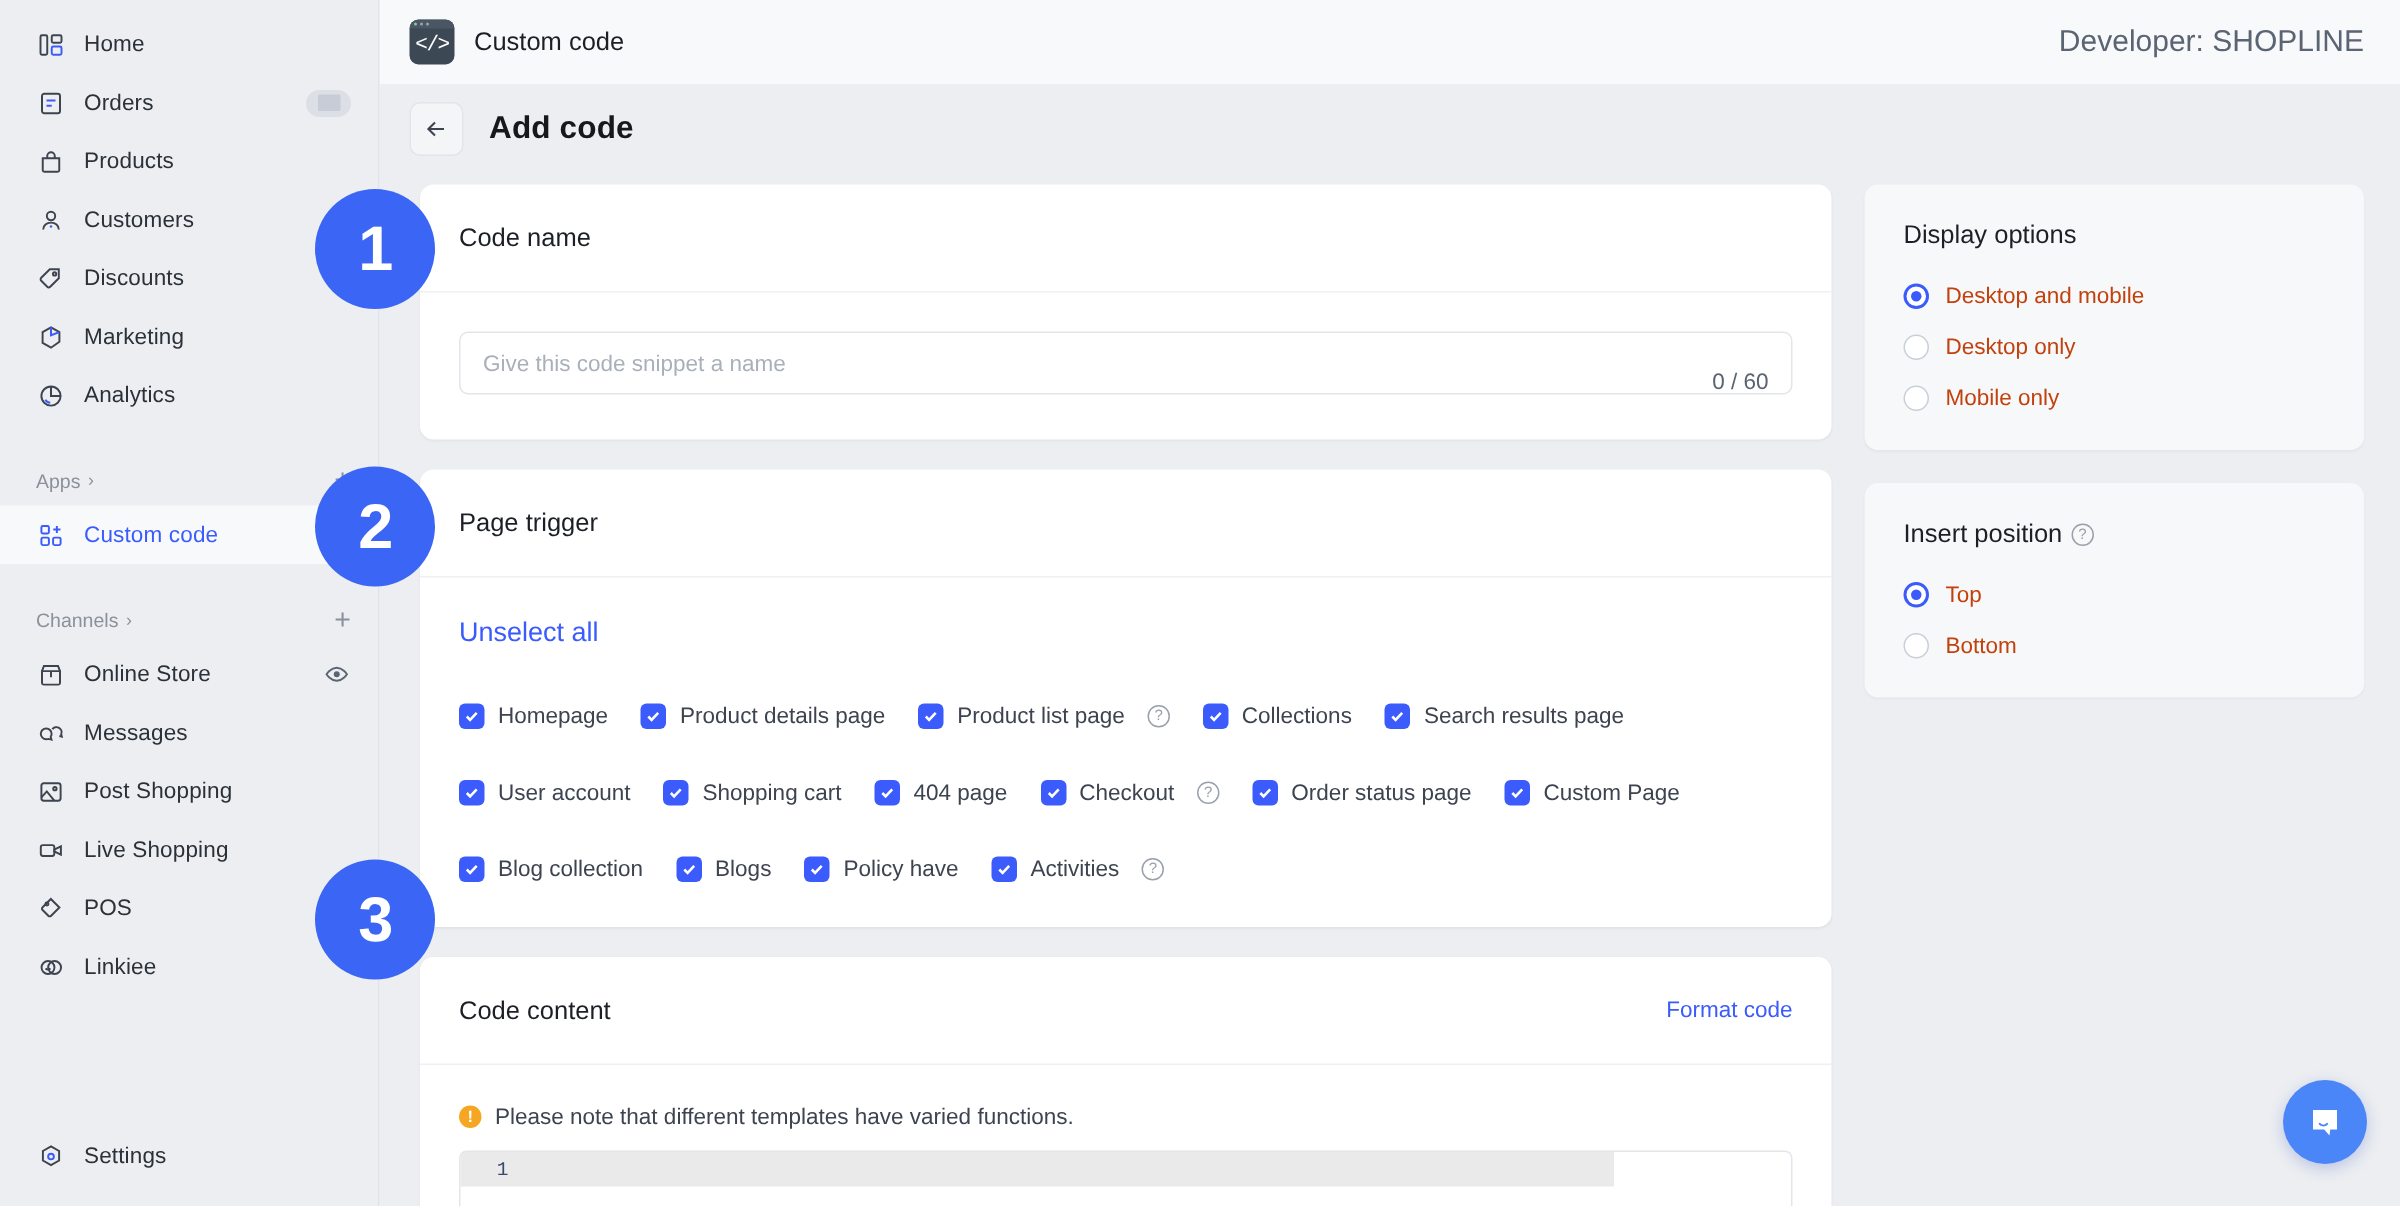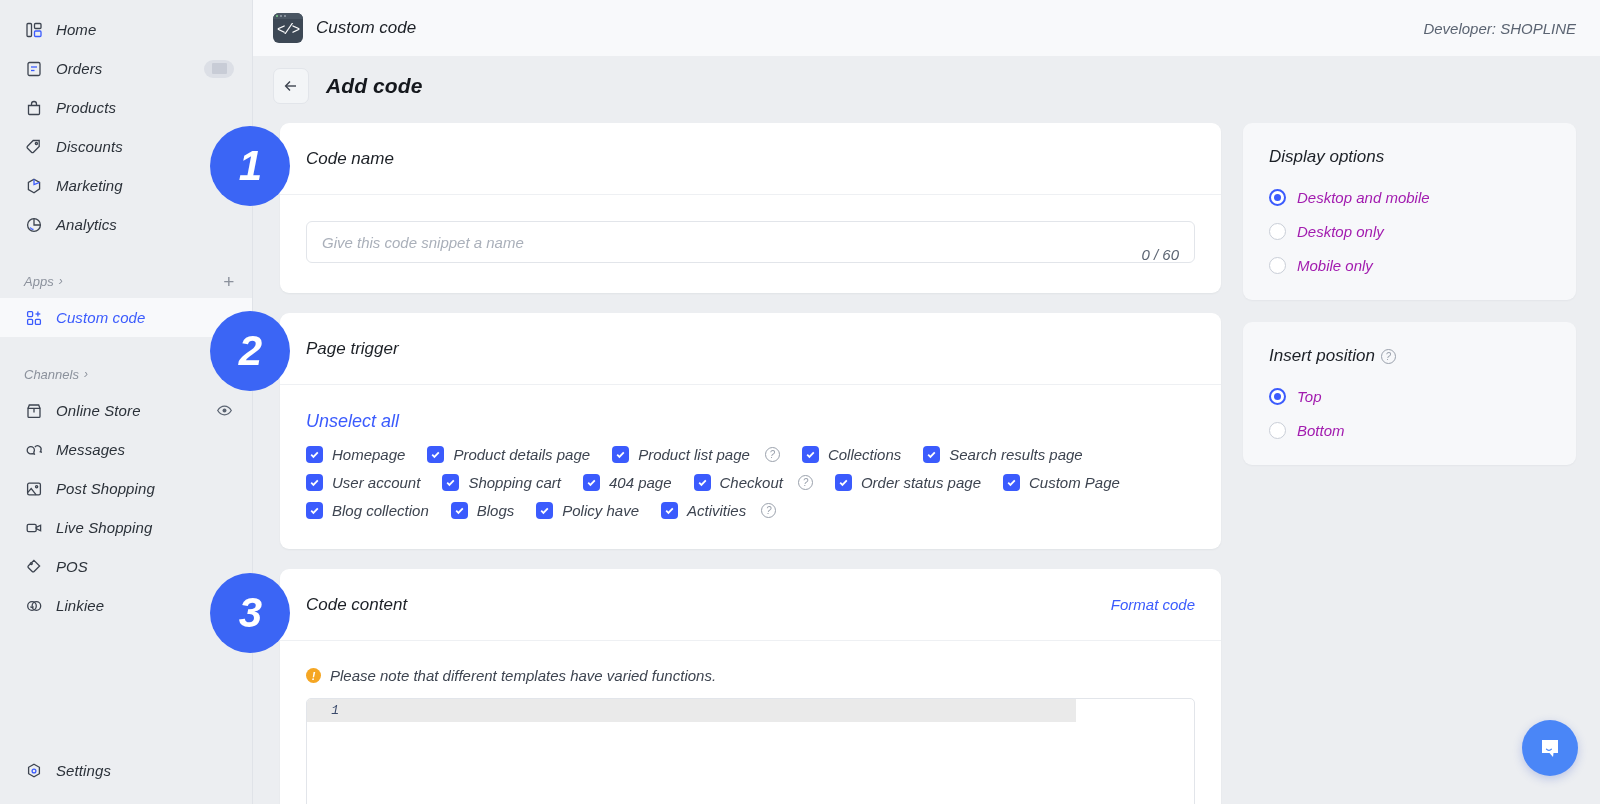--- a/index.html
+++ b/index.html
@@ -5,21 +5,21 @@
 <style>
   * { box-sizing: border-box; margin: 0; padding: 0; }
   html, body {
     width: 1600px; height: 804px;
     overflow: hidden;
     font-family: "Liberation Sans", sans-serif;
     background: #eceef1;
     color: #1c2026;
     -webkit-font-smoothing: antialiased;
   }
-  .app { display: flex; width: 1600px; height: 804px; position: relative; font-style: italic; }
+  .app { display: flex; width: 1600px; height: 804px; position: relative; }
 
   
   .sidebar {
     width: 253px; height: 804px;
     background: #eceef1;
     border-right: 1px solid #e0e3e8;
     flex: 0 0 253px;
     position: relative;
     display: flex; flex-direction: column;
   }
@@ -79,21 +79,21 @@
     position: relative;
     overflow: hidden;
   }
   .app-logo .bar { position: absolute; top: 0; left:0; right:0; height: 6px; background: #4a5663; }
   .app-logo .dot { position: absolute; top: 2px; width: 2px; height: 2px; border-radius: 50%; }
   .app-logo .dot.d1 { left: 3px; background: #7fd18a; }
   .app-logo .dot.d2 { left: 7px; background: #9aa3ae; }
   .app-logo .dot.d3 { left: 11px; background: #9aa3ae; }
   .app-logo .code { color: #fff; font-size: 14px; font-family: "Liberation Mono", monospace; margin-top: 4px; letter-spacing: -1px;}
   .app-title { font-size: 17px; color: #1c2026; font-weight: 400; }
-  .topbar-right { margin-left: auto; font-size: 15px; color: #5b6472; }
+  .topbar-right { margin-left: auto; font-size: 20px; color: #5b6472; }
 
   .pagebar {
     height: 58px; flex: 0 0 58px;
     display: flex; align-items: center;
     padding: 0 24px 0 20px;
     background: #eceef1;
   }
   .back-btn {
     width: 36px; height: 36px; border-radius: 7px;
     background: #f3f5f7;
@@ -139,21 +139,21 @@
     padding: 0 15px;
     background: #fff;
     cursor: text;
   }
   .name-input .ph { flex: 1 1 auto; font-size: 15px; color: #aab0ba; }
   .name-input .count { font-size: 15px; color: #5b6472; margin-top: 24px; }
 
   
   .unselect { font-size: 18px; color: #3b5bfd; cursor: pointer; display: inline-block; margin-bottom: 14px;}
   .cb-rows { display: flex; flex-direction: column; gap: 11px; }
-  .cb-row { display: flex; align-items: center; flex-wrap: nowrap; }
+  .cb-row { display: flex; align-items: center; flex-wrap: nowrap; margin-top: 23px; }
   .cb {
     display: inline-flex; align-items: center; gap: 9px;
     margin-right: 22px;
     font-size: 15px; color: #3d4busy;
     color: #3d4450;
     cursor: pointer;
     white-space: nowrap;
   }
   .box {
     width: 17px; height: 17px; border-radius: 4px;
@@ -204,21 +204,21 @@
 
   
   .panel {
     background: #f7f8fa;
     border-radius: 9px;
     padding: 24px 26px 26px 26px;
     box-shadow: 0 1px 2px rgba(22,30,45,.04);
   }
   .panel h3 { font-size: 17px; font-weight: 400; color: #1c2026; margin-bottom: 22px; display: flex; align-items: center; }
   .radio-list { display: flex; flex-direction: column; gap: 17px; }
-  .radio-row { display: flex; align-items: center; gap: 11px; font-size: 15px; color: #a21caf; cursor: pointer; }
+  .radio-row { display: flex; align-items: center; gap: 11px; font-size: 15px; color: #c2410c; cursor: pointer; }
   .rad {
     width: 17px; height: 17px; border-radius: 50%;
     border: 1.6px solid #c9ced7; background: #fff;
     flex: 0 0 17px;
     display: flex; align-items: center; justify-content: center;
   }
   .rad.on { border-color: #3b5bfd; border-width: 2px; }
   .rad.on::after { content: ""; width: 7px; height: 7px; border-radius: 50%; background: #3b5bfd; display: block; }
 
   
@@ -285,20 +285,30 @@
       <div class="nav-item">
         <span class="ico">
           <svg width="18" height="18" viewBox="0 0 18 18" fill="none" stroke="#3d4450" stroke-width="1.3">
             <path d="M3.5 6.5h11v8a1 1 0 0 1-1 1h-9a1 1 0 0 1-1-1z"></path>
             <path d="M6.5 6.5V5a2.5 2.5 0 0 1 5 0v1.5"></path>
           </svg>
         </span>
         <span class="lbl">Products</span>
       </div>
 
+      <div class="nav-item">
+        <span class="ico">
+          <svg width="18" height="18" viewBox="0 0 18 18" fill="none" stroke="#3d4450" stroke-width="1.3">
+            <circle cx="9" cy="6" r="2.8"></circle>
+            <path d="M3.8 15c0-2.8 2.3-4.6 5.2-4.6s5.2 1.8 5.2 4.6"></path>
+            <circle cx="9" cy="13" r=".8" fill="#3b5bfd" stroke="none"></circle>
+          </svg>
+        </span>
+        <span class="lbl">Customers</span>
+      </div>
 
       <div class="nav-item">
         <span class="ico">
           <svg width="18" height="18" viewBox="0 0 18 18" fill="none" stroke="#3d4450" stroke-width="1.3">
             <path d="M2.5 8.2 8.2 2.5h6v6L8.5 14.2a1.4 1.4 0 0 1-2 0l-4-4a1.4 1.4 0 0 1 0-2z"></path>
             <circle cx="11.4" cy="5.6" r="1.1"></circle>
           </svg>
         </span>
         <span class="lbl">Discounts</span>
       </div>

